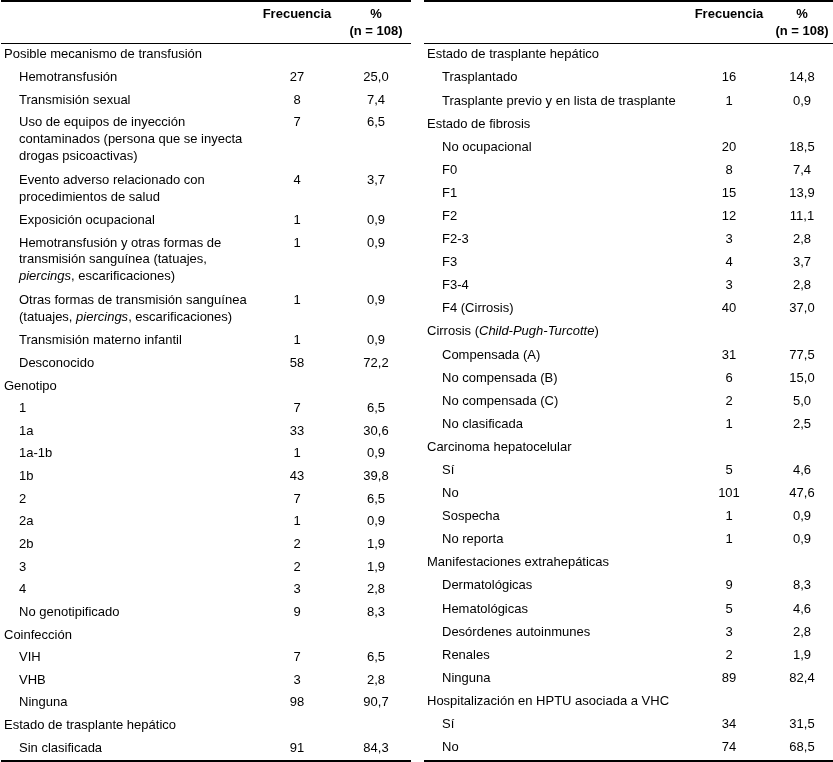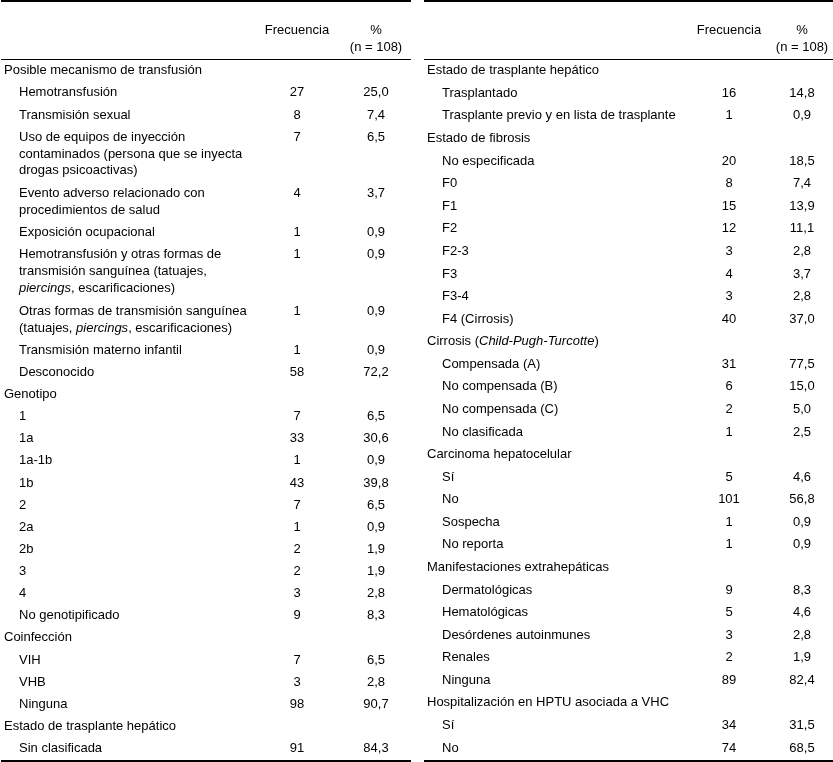--- a/index.html
+++ b/index.html
@@ -22,23 +22,23 @@
     height: 762px;
     border-collapse: collapse;
     table-layout: fixed;
     border-top: 2px solid #000;
     border-bottom: 2px solid #000;
     font-size: 13px;
     line-height: 1.3;
   }
   table.dt thead th {
     border-bottom: 1px solid #000;
-    font-weight: normal;
+    font-weight: bold;
     vertical-align: top;
-    padding: 20px 0 3px 0;
+    padding: 4px 0 3px 0;
     text-align: center;
     font-size: 13px;
     margin-top: 38px;
   }
   table.dt td { vertical-align: top; }
   td.sec  { padding: 2.5px 2px 2.5px 3px; }
   td.lbl  { padding: 2.5px 4px 2.5px 18px; margin-top: 40px; }
   td.num  { padding: 2.5px 0; text-align: center; }
   .t-right td.lbl { white-space: nowrap; overflow: visible; }
   th .pct-stack div { text-align: center; }
@@ -227,21 +227,21 @@
         </tr>
         <tr>
           <td class="lbl">Trasplante previo y en lista de trasplante</td>
           <td class="num">1</td>
           <td class="num">0,9</td>
         </tr>
         <tr>
           <td class="sec" colspan="3">Estado de fibrosis</td>
         </tr>
         <tr>
-          <td class="lbl">No especificada</td>
+          <td class="lbl">No ocupacional</td>
           <td class="num">20</td>
           <td class="num">18,5</td>
         </tr>
         <tr>
           <td class="lbl">F0</td>
           <td class="num">8</td>
           <td class="num">7,4</td>
         </tr>
         <tr>
           <td class="lbl">F1</td>
@@ -300,21 +300,21 @@
           <td class="sec" colspan="3">Carcinoma hepatocelular</td>
         </tr>
         <tr>
           <td class="lbl">Sí</td>
           <td class="num">5</td>
           <td class="num">4,6</td>
         </tr>
         <tr>
           <td class="lbl">No</td>
           <td class="num">101</td>
-          <td class="num">56,8</td>
+          <td class="num">47,6</td>
         </tr>
         <tr>
           <td class="lbl">Sospecha</td>
           <td class="num">1</td>
           <td class="num">0,9</td>
         </tr>
         <tr>
           <td class="lbl">No reporta</td>
           <td class="num">1</td>
           <td class="num">0,9</td>

